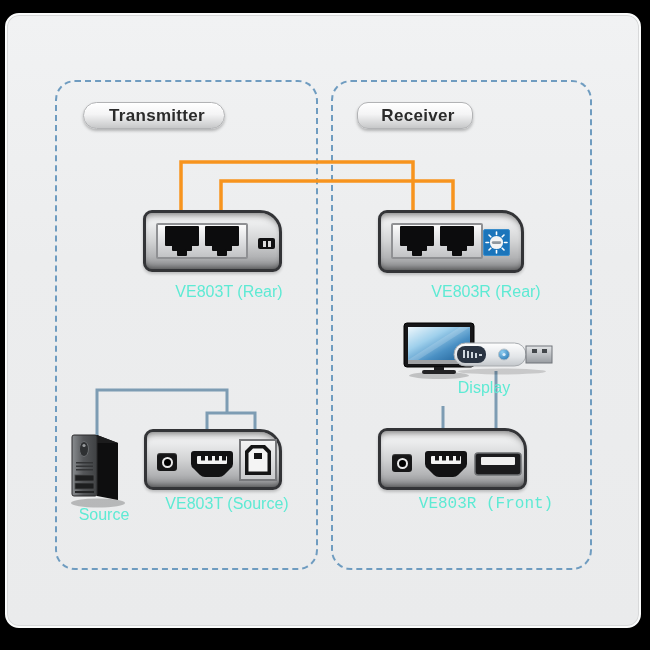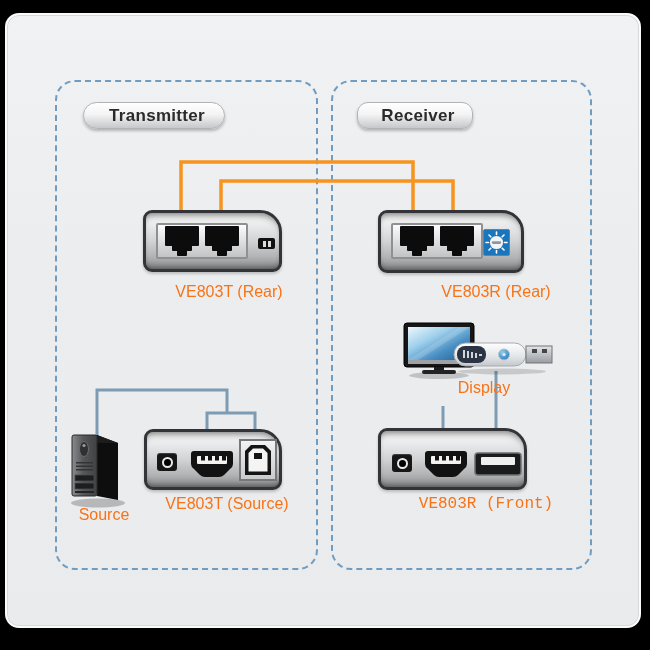--- a/index.html
+++ b/index.html
@@ -73,21 +73,21 @@
   #r-front .hdmi{left:43px;top:19px;}
   .usbb-panel{
     position:absolute;left:92px;top:7px;width:38px;height:42px;box-sizing:border-box;
     background:linear-gradient(180deg,#f3f3f4,#c9cacc);
     border:2px solid #76777a;
     display:flex;align-items:center;justify-content:center;
   }
   .usba{position:absolute;left:93px;top:21px;}
   .label{
     position:absolute;z-index:4;transform:translateX(-50%);
-    font-size:16px;color:#f97316;white-space:nowrap;
+    font-size:16px;color:#5eead4;white-space:nowrap;
   }
   .peripheral{position:absolute;z-index:3;}
   #source-pc{left:66px;top:428px;}
   #display-monitor{left:402px;top:322px;}
   #usb-drive{left:452px;top:336px;}
 </style>
 </head>
 <body>
 
 <div class="card"></div>
@@ -147,21 +147,21 @@
         <line x1="21.5" y1="13.5" x2="24" y2="13.5"></line>
       <line x1="6" y1="6" x2="7.8" y2="7.8"></line>
         <line x1="19.2" y1="19.2" x2="21" y2="21"></line>
       <line x1="6" y1="21" x2="7.8" y2="19.2"></line>
         <line x1="19.2" y1="7.8" x2="21" y2="6"></line>
     </g>
     <circle cx="13.5" cy="13.5" r="6.6" fill="#f2f4f5"></circle>
     <rect x="8.8" y="12.2" width="9.4" height="2.7" rx="1.3" fill="#8e979e"></rect>
   </svg>
 </div>
-<div class="label" style="left:496px;top:283px;">VE803R (Rear)</div>
+<div class="label" style="left:486px;top:283px;">VE803R (Rear)</div>
 
 <svg class="peripheral" id="source-pc" width="66" height="82" viewBox="0 0 66 82">
   <ellipse cx="32" cy="75" rx="27" ry="4.5" fill="rgba(0,0,0,0.22)"></ellipse>
   <defs>
     <linearGradient id="twg" x1="0" y1="0" x2="1" y2="0">
       <stop offset="0" stop-color="#8a8d90"></stop>
         <stop offset="0.45" stop-color="#55575a"></stop>
         <stop offset="1" stop-color="#3f4143"></stop>
     </linearGradient>
   </defs>

